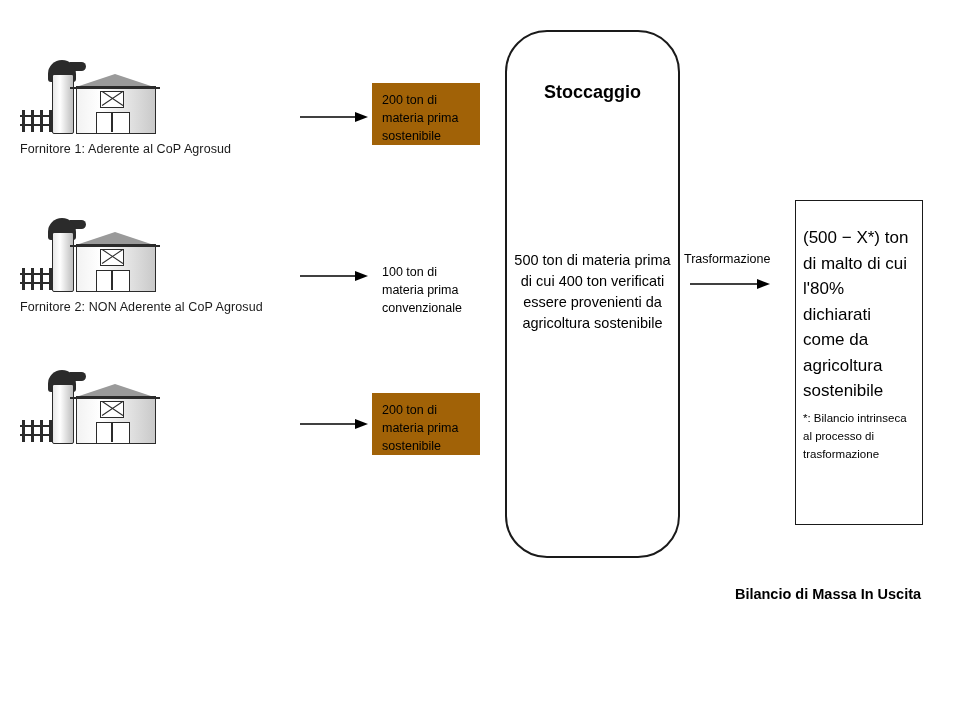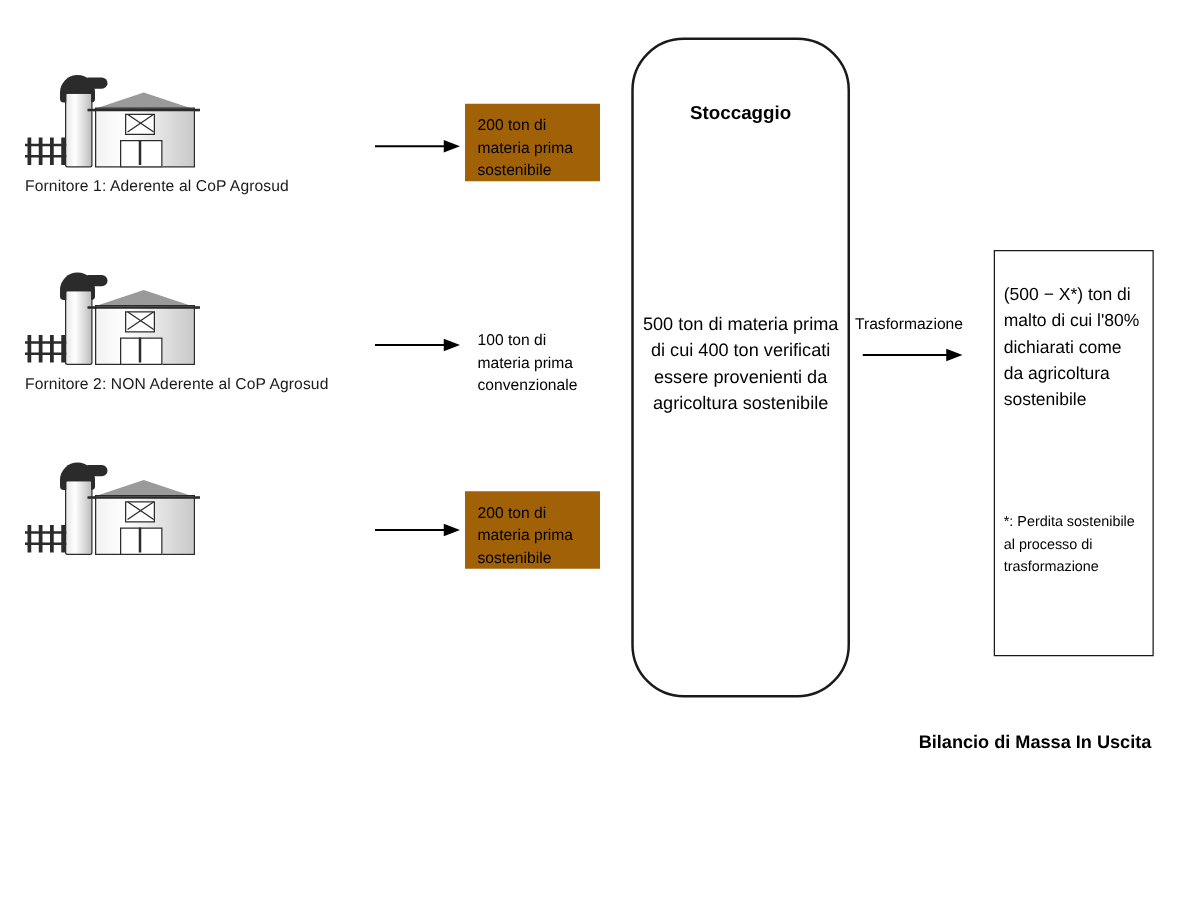--- a/index.html
+++ b/index.html
@@ -190,21 +190,21 @@
     border-radius: 42px;
     box-sizing: border-box;
     background: #ffffff;
   }
   .storage-title {
     position: absolute;
     left: 0;
     top: 50px;
     width: 100%;
     text-align: center;
-    font-size: 15px;
+    font-size: 18px;
     font-weight: bold;
   }
   .storage-text {
     position: absolute;
     left: 8px;
     top: 172px;
     width: 159px;
     text-align: center;
     font-size: 14.5px;
     line-height: 1.45;
@@ -219,21 +219,21 @@
     height: 325px;
     border: 1.6px solid #1a1a1a;
     box-sizing: border-box;
     background: #ffffff;
   }
   .output-main {
     position: absolute;
     left: 8px;
     top: 25px;
     width: 112px;
-    font-size: 14px;
+    font-size: 17px;
     line-height: 1.5;
   }
   .output-note {
     position: absolute;
     left: 8px;
     top: 208px;
     width: 112px;
     font-size: 11.5px;
     line-height: 1.55;
   }
@@ -354,17 +354,17 @@
   <div class="storage-text" style="left:513px; top:202px;margin-top:48px;">500 ton di materia prima di cui 400 ton verificati essere provenienti da agricoltura sostenibile</div>
 
   <div class="transform-label">Trasformazione</div>
   <svg class="arrow" style="left:690px; top:272px;" width="82" height="24">
     <line x1="0" y1="12" x2="70" y2="12" stroke="#000" stroke-width="1.6"></line>
     <polygon points="80,12 67,7 67,17" fill="#000"></polygon>
   </svg>
 
   <div class="output-box"></div>
   <div class="output-main" style="left:803px; top:225px;">(500 − X*) ton di malto di cui l'80% dichiarati come da agricoltura sostenibile</div>
-  <div class="output-note" style="left:803px; top:410px;">*: Perdita sostenibile al processo di trasformazione</div>
+  <div class="output-note" style="left:803px; top:410px;">*: Bilancio intrinseca al processo di trasformazione</div>
 
   <div class="footer-label" style="left:728px; top:584px; width:200px;">Bilancio di Massa In Uscita</div>
 
 </div>
 
 </body></html>

